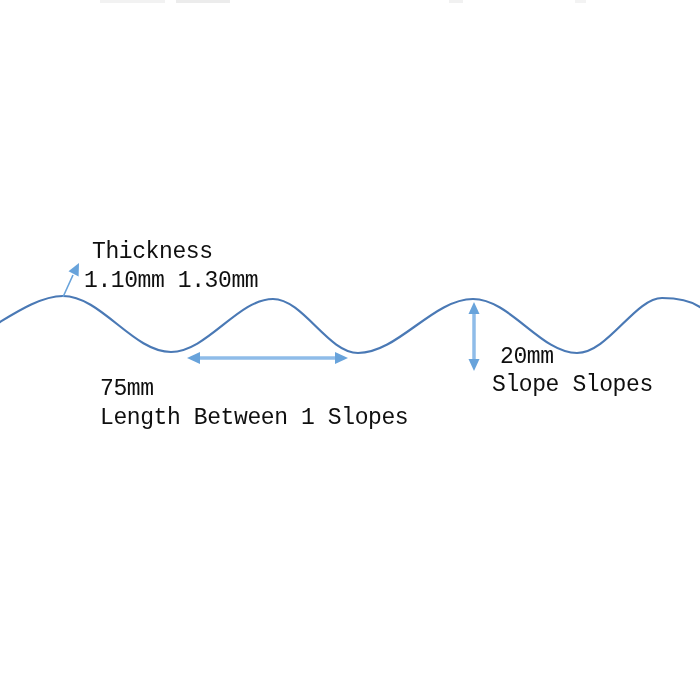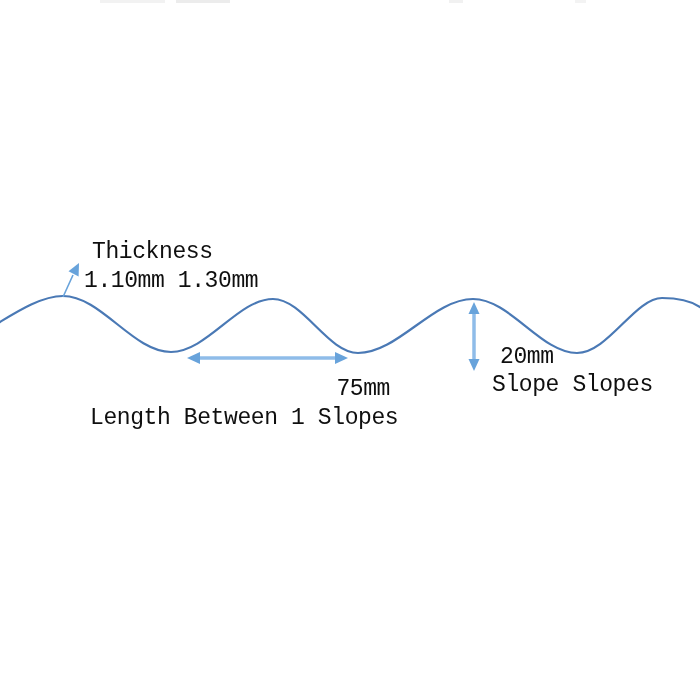--- a/index.html
+++ b/index.html
@@ -41,23 +41,23 @@
   }
   .label {
     position: absolute;
     color: var(--text, #0f0f0f);
     font-size: 23px;
     line-height: 1;
     letter-spacing: -0.4px;
     white-space: nowrap;
   }
   .label.centered {
-    left: 90px;
+    left: 100px;
     width: 300px;
-    text-align: right;
+    text-align: left;
     white-space: nowrap;
   }
   .top-artifact {
     position: absolute;
     top: 0;
     height: 3px;
   }
 </style>
 </head>
 <body>

